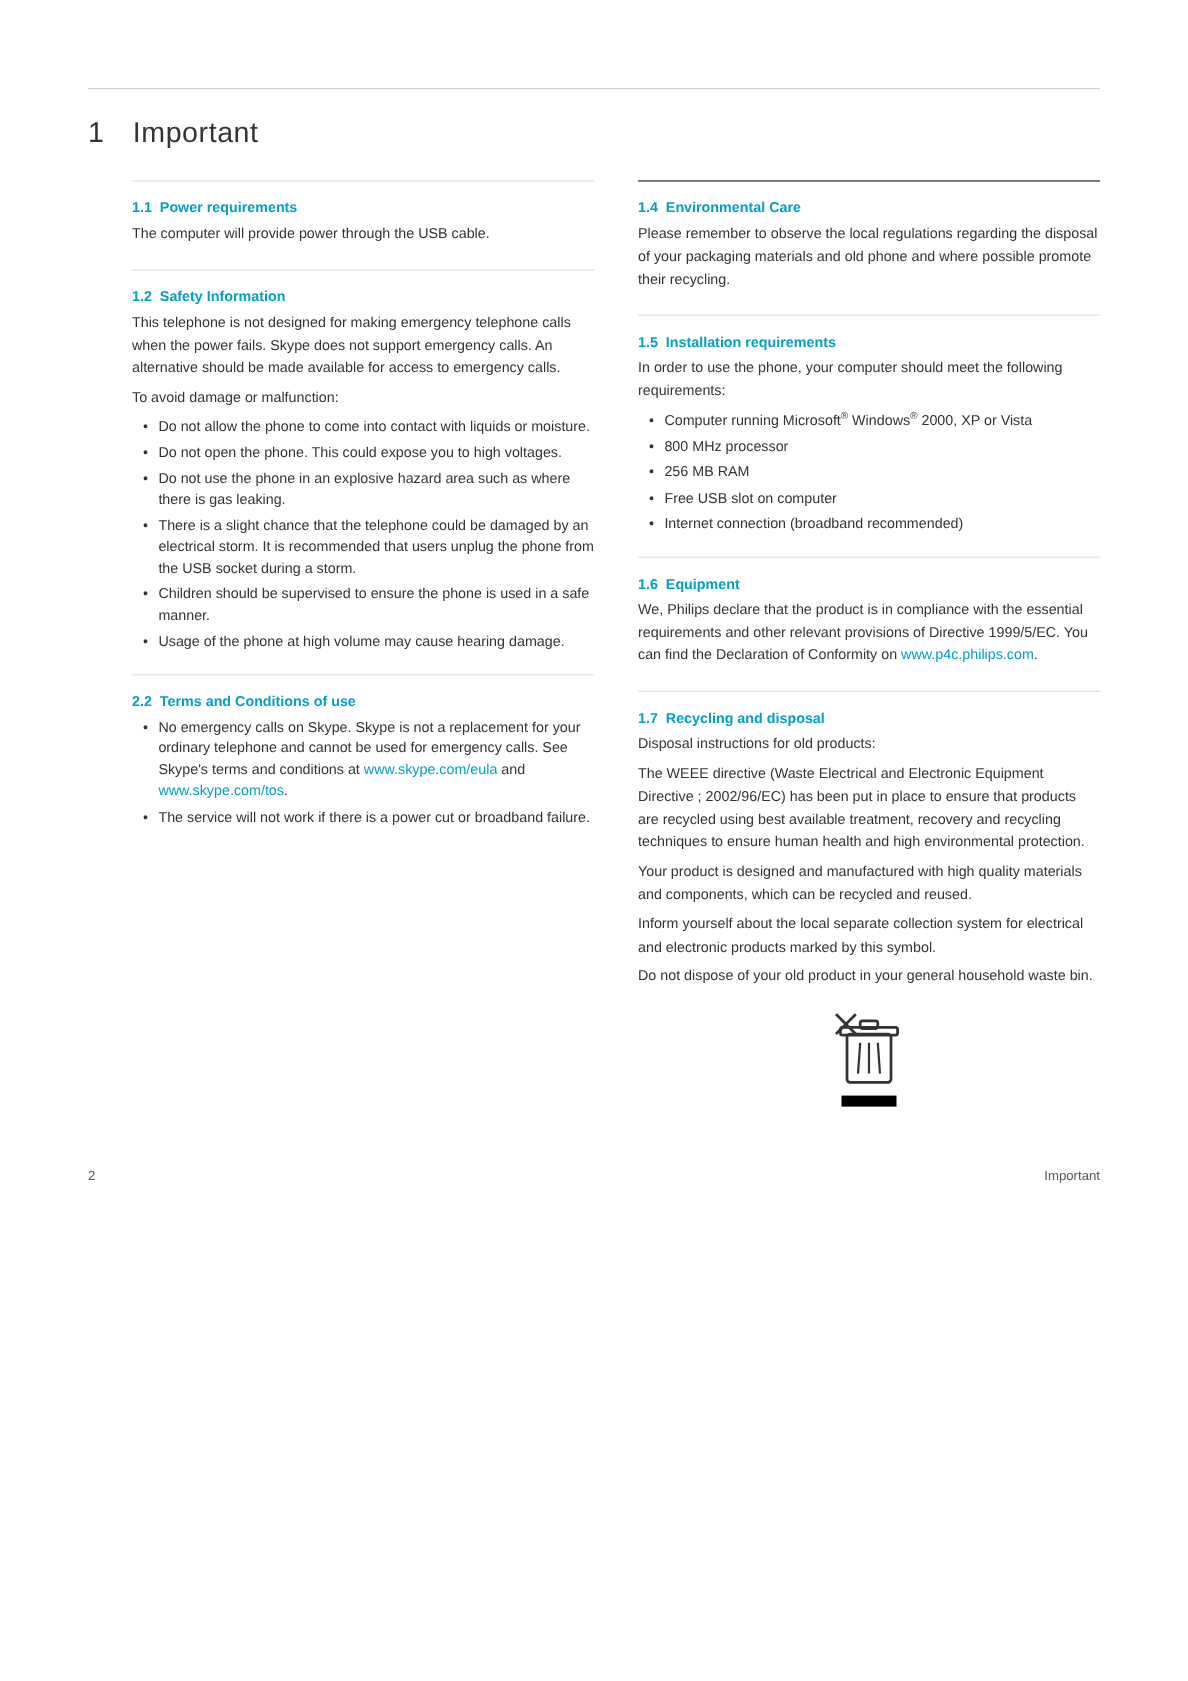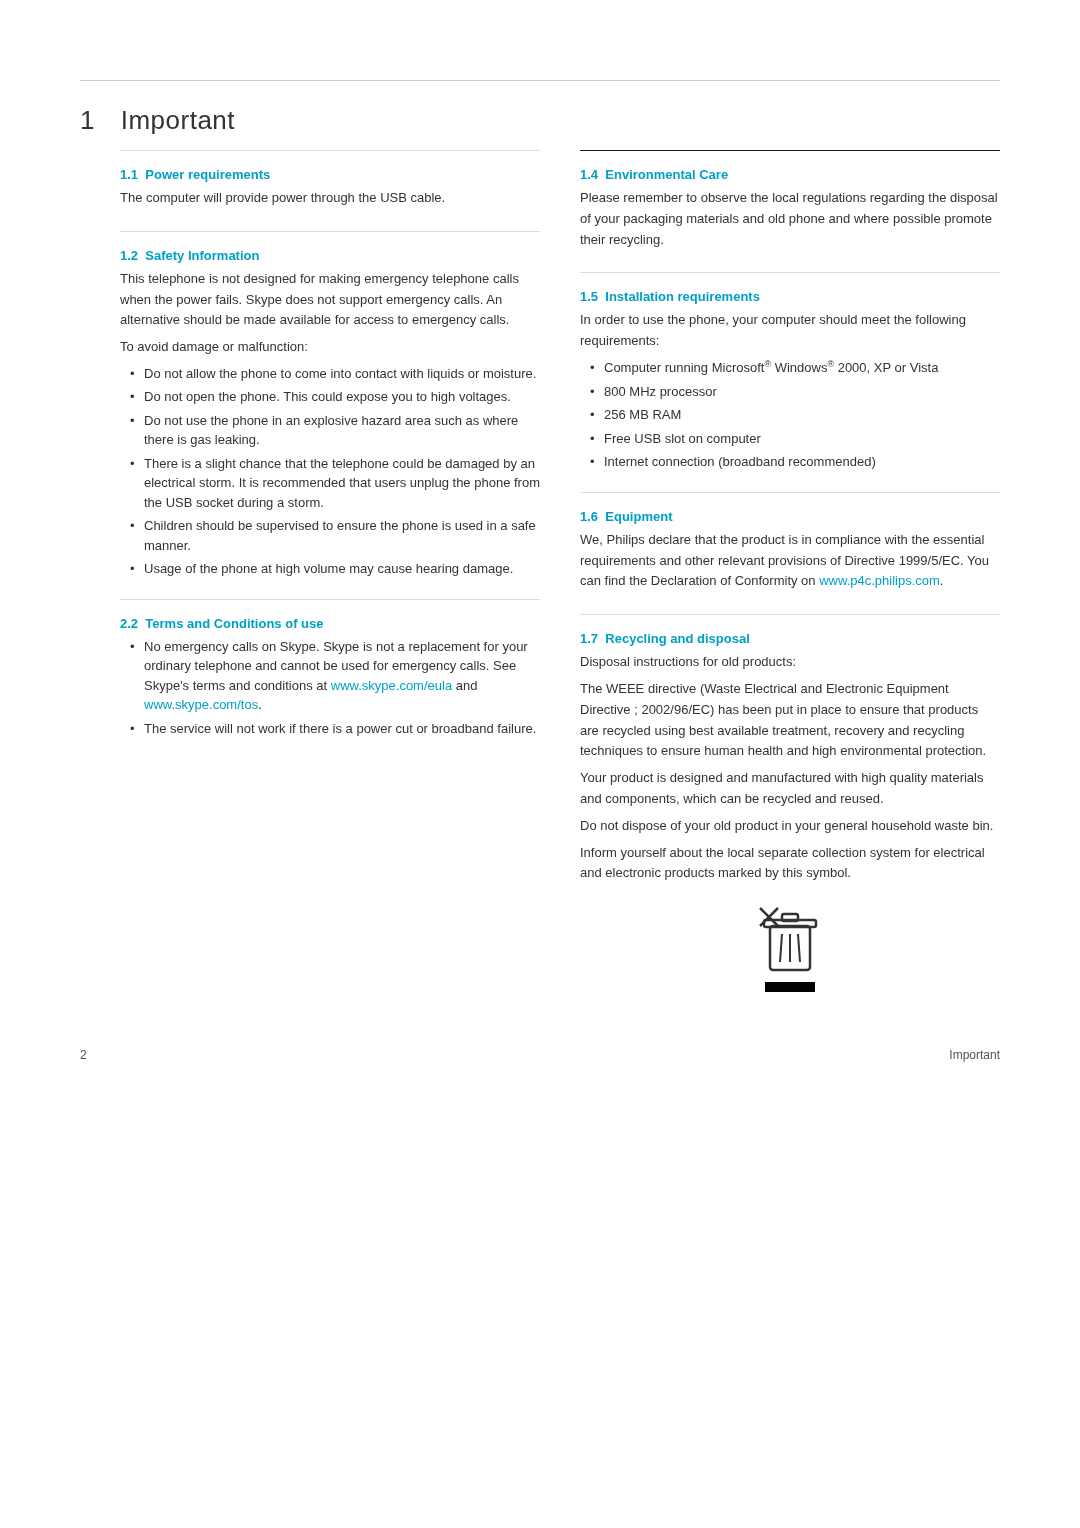--- a/index.html
+++ b/index.html
@@ -134,21 +134,21 @@
       vertical-align: super;
     }
   </style>
 </head>
 <body>
 
 <div class="page">
 
   <hr class="header-rule">
 
-  <div style="display:flex; gap:64px; align-items:center;">
+  <div style="display:flex; gap:64px; margin-bottom:14px;align-items:center;">
     <div style="flex:1;">
       <h1 class="chapter-title">
         <span class="chapter-num">1</span>
         <span>Important</span>
       </h1>
     </div>
     <div style="flex:1;"></div>
   </div>
 
   <div class="two-col">
@@ -236,22 +236,22 @@
       </div>
 
       <div class="section">
         <div class="section-title">
           <span>1.7</span>&nbsp;&nbsp;<span>Recycling and disposal</span>
         </div>
         <div class="section-body">
           <p>Disposal instructions for old products:</p>
           <p>The WEEE directive (Waste Electrical and Electronic Equipment Directive ; 2002/96/EC) has been put in place to ensure that products are recycled using best available treatment, recovery and recycling techniques to ensure human health and high environmental protection.</p>
           <p>Your product is designed and manufactured with high quality materials and components, which can be recycled and reused.</p>
+          <p>Inform yourself about the local separate collection system for electrical and electronic products marked by this symbol.</p>
           <p>Do not dispose of your old product in your general household waste bin.</p>
-          <p>Inform yourself about the local separate collection system for electrical and electronic products marked by this symbol.</p>
         </div>
 
         <div class="weee-icon">
           <svg class="weee-svg" viewBox="0 0 80 80" xmlns="http://www.w3.org/2000/svg">
 
             <rect x="20" y="28" width="40" height="44" rx="3" ry="3" fill="none" stroke="#333" stroke-width="2.5"></rect>
 
             <rect x="14" y="22" width="52" height="7" rx="2" ry="2" fill="none" stroke="#333" stroke-width="2.5"></rect>
 
             <rect x="32" y="16" width="16" height="7" rx="2" ry="2" fill="none" stroke="#333" stroke-width="2.5"></rect>

